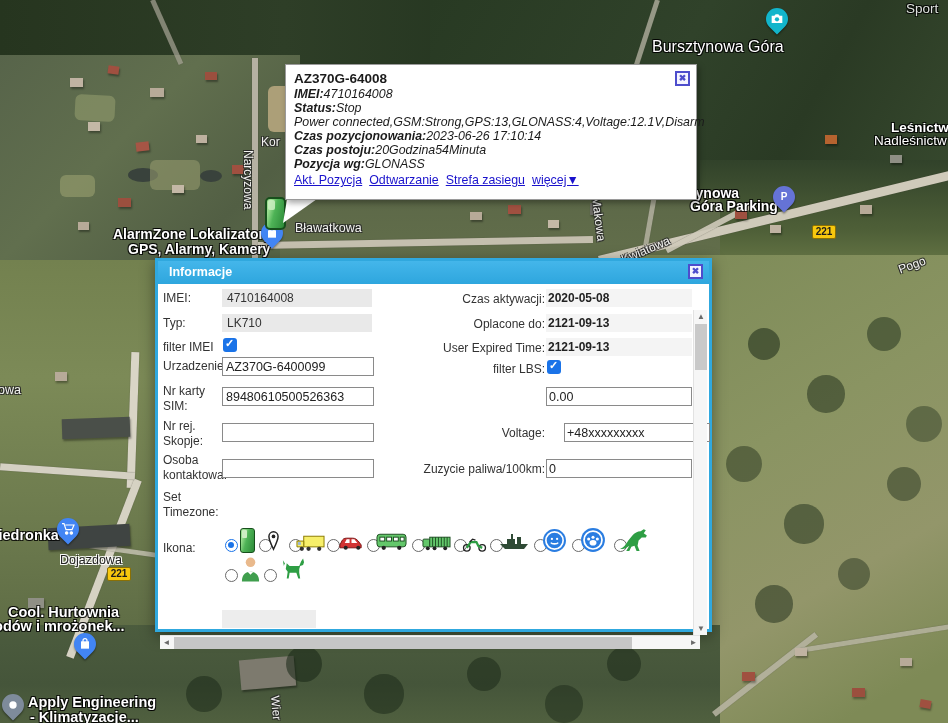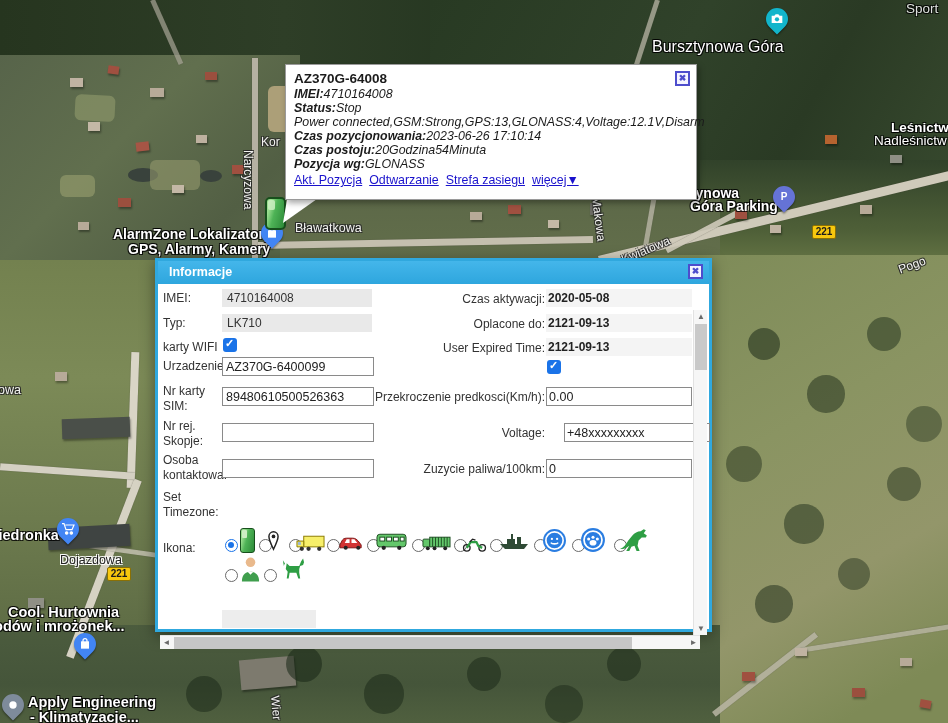--- a/index.html
+++ b/index.html
@@ -291,41 +291,41 @@
   <div id="dialog-titlebar">
     <span id="dialog-title">Informacje</span>
     <span class="xclose" id="dialog-close"></span>
   </div>
   <div id="dialog-body">
 
     <div class="flabel" style="top:7px;">IMEI:</div>
     <div class="ro-box" style="top:5px;">4710164008</div>
     <div class="flabel" style="top:32px;">Typ:</div>
     <div class="ro-box" style="top:30px;">LK710</div>
-    <div class="flabel" style="top:56px;">karty WIFI</div>
+    <div class="flabel" style="top:56px;">filter IMEI</div>
     <span class="cbox" style="left:65px;top:54px;"></span>
     <div class="flabel" style="top:75px;">Urzadzenie:</div>
     <input class="tinput" style="top: 73px;" value="AZ370G-6400099">
     <div class="flabel" style="top:100px;">Nr karty SIM:</div>
     <input class="tinput" style="top: 103px;" value="89480610500526363">
     <div class="flabel" style="top:135px;">Nr rej. Skopje:</div>
     <input class="tinput" style="top: 139px;" value="">
     <div class="flabel" style="top:169px;">Osoba kontaktowa:</div>
     <input class="tinput" style="top: 175px;" value="">
     <div class="flabel" style="top:206px;">Set Timezone:</div>
     <div class="flabel" style="top:257px;">Ikona:</div>
 
     <div class="frlabel" style="left:137px;top:8px;">Czas aktywacji:</div>
     <div class="rv-box" style="top:5px;">2020-05-08</div>
     <div class="frlabel" style="left:137px;top:33px;">Oplacone do:</div>
     <div class="rv-box" style="top:30px;">2121-09-13</div>
     <div class="frlabel" style="left:137px;top:57px;">User Expired Time:</div>
     <div class="rv-box" style="top:54px;">2121-09-13</div>
+    <div class="frlabel" style="left:137px;top:78px;">filter LBS:</div>
     <span class="cbox" style="left:389px;top:76px;"></span>
-    <div class="frlabel" style="left:137px;top:106px;">Przekroczenie predkosci(Km/h):</div>
     <input class="rinput" style="top: 103px;" value="0.00">
     <div class="frlabel" style="left:137px;top:142px;">Voltage:</div>
     <input class="rinput" style="top: 139px; margin-left: 18px;" value="+48xxxxxxxxx">
     <div class="frlabel" style="left:137px;top:178px;">Zuzycie paliwa/100km:</div>
     <input class="rinput" style="top: 175px;" value="0">
 
     <span class="radio checked" style="left:67px;top:255px;"></span>
     <span class="iopt list-tracker" style="left:82px;top:244px;"></span>
     <span class="radio" style="left:101px;top:255px;"></span>
     <span class="iopt" style="left:110px;top:246px;">

